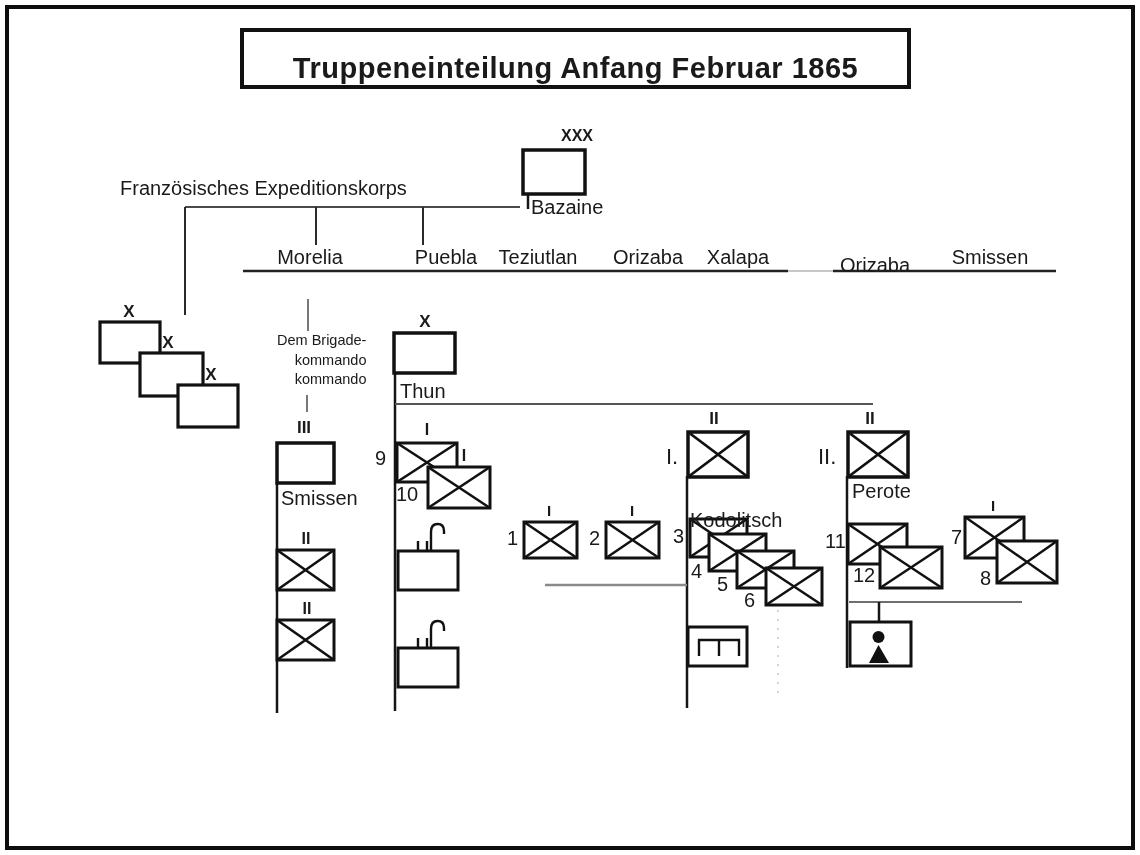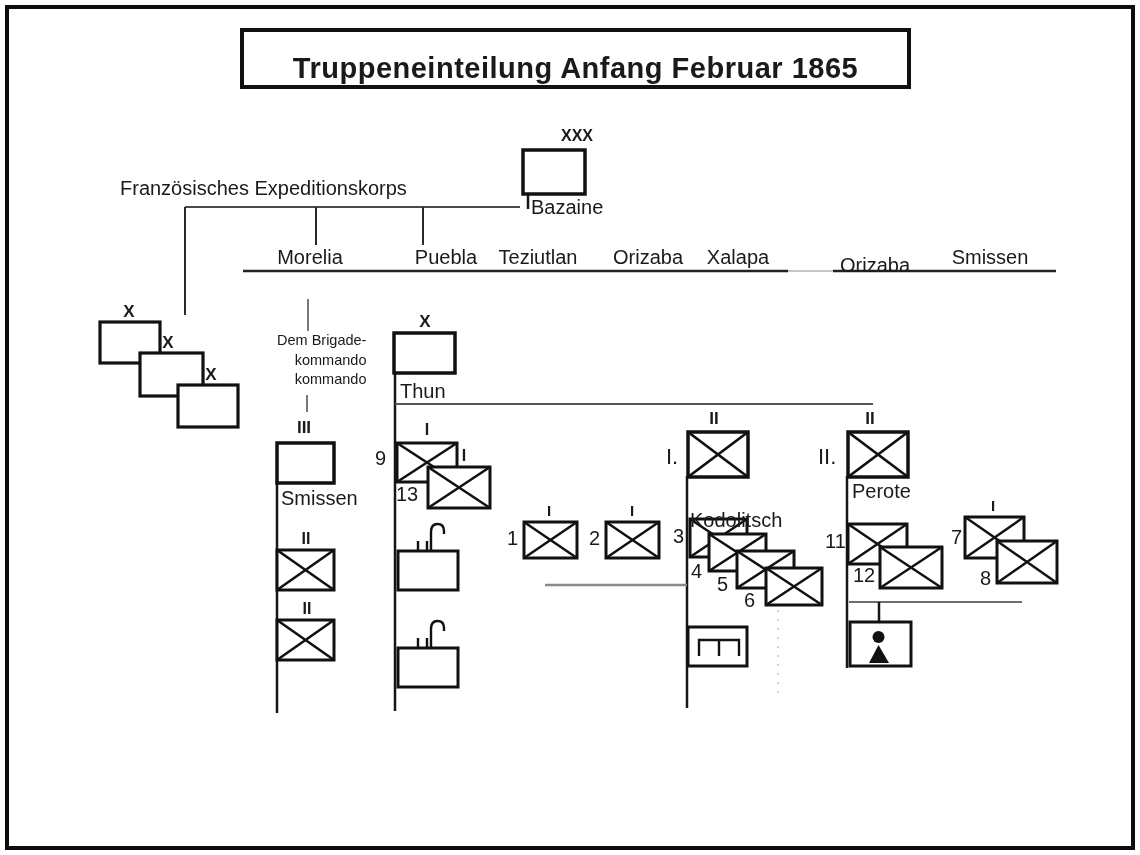--- a/index.html
+++ b/index.html
@@ -209,21 +209,21 @@
   <span class="abs size-lg ctr" style="left:304px;top:419px;">III</span>
   <span class="abs name" style="left:281px;top:487px;">Smissen</span>
   <span class="abs size ctr" style="left:306px;top:530px;">II</span>
   <span class="abs size ctr" style="left:307px;top:600px;">II</span>
 
   <span class="abs size-lg ctr" style="left:425px;top:313px;">X</span>
   <span class="abs name" style="left:400px;top:380px;">Thun</span>
   <span class="abs size ctr" style="left:427px;top:421px;">I</span>
   <span class="abs num" style="left:375px;top:447px;">9</span>
   <span class="abs size ctr" style="left:464px;top:447px;">I</span>
-  <span class="abs num" style="left:396px;top:483px;">13</span>
+  <span class="abs num" style="left:396px;top:483px;">10</span>
 
   <span class="abs num" style="left:507px;top:527px;">1</span>
   <span class="abs size-sm ctr" style="left:549px;top:503px;">I</span>
   <span class="abs num" style="left:589px;top:527px;">2</span>
   <span class="abs size-sm ctr" style="left:632px;top:503px;">I</span>
 
   <span class="abs size-lg ctr" style="left:714px;top:410px;">II</span>
   <span class="abs pfx" style="left:666px;top:445px;">I.</span>
   <span class="abs name" style="left:690px;top:480px;margin-top:29px;">Kodolitsch</span>
   <span class="abs num" style="left:673px;top:525px;">3</span>

